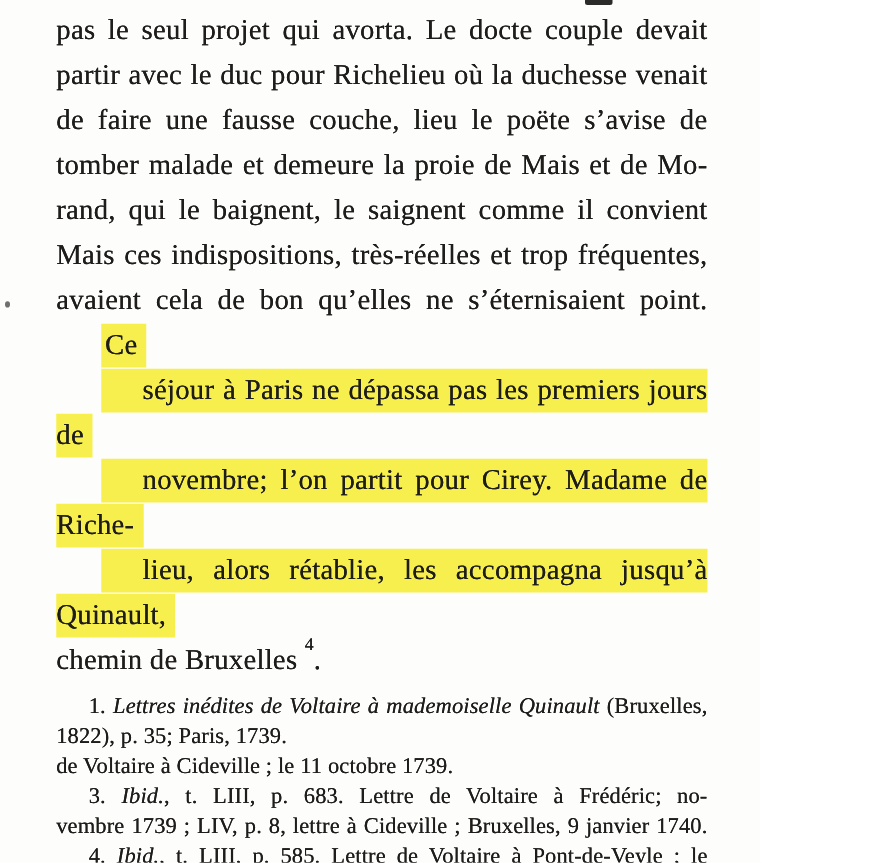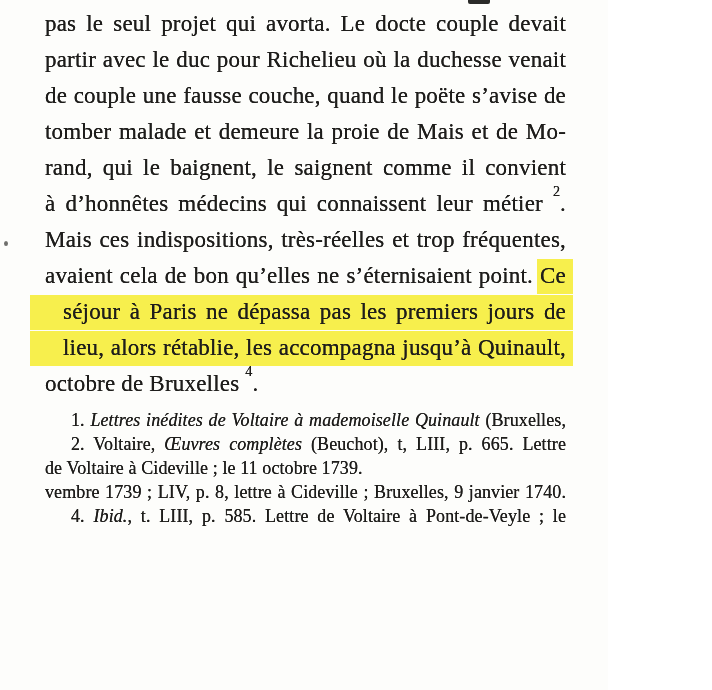--- a/index.html
+++ b/index.html
@@ -30,21 +30,21 @@
   .fline { text-align: justify; }
   .fline.just { text-align-last: justify; }
   .fline.indent { text-indent: 26px; }
   
   .hl {
     background: var(--hl, #f7ef4d);
     padding: 4px 3px 6px 3px;
     margin: 0 -3px;
   }
   .hl.bl { padding-left: 33px; margin-left: -15px; }
-  .hl.br { padding-right: 7px;  margin-right: -7px; }
+  .hl.br { padding-right: 7px;  margin-right: -7px; margin-left: 36px; }
   sup.sup {
     font-size: 62%;
     line-height: 0;
     position: relative;
     top: -0.45em;
     letter-spacing: 0;
   }
   .it { font-style: italic; }
   .artifact-top {
     position: absolute;
@@ -63,30 +63,31 @@
 </style>
 </head>
 <body>
 
 <div class="page" style="--paper: #fdfdfb; --ink: #1e1d1b; --hl: #f7ef4d;">
   <div class="artifact-top"></div>
   <div class="speck"></div>
   <div class="body-text">
       <div class="bline just"><span class="">pas le seul projet qui avorta. Le docte couple devait</span></div>
       <div class="bline just"><span class="">partir avec le duc pour Richelieu où la duchesse venait</span></div>
-      <div class="bline just"><span class="">de couple une fausse couche, quand le poëte s’avise de</span></div>
+      <div class="bline just"><span class="">de faire une fausse couche, lieu le poëte s’avise de</span></div>
       <div class="bline just"><span class="">tomber malade et demeure la proie de Mais et de Mo-</span></div>
       <div class="bline just"><span class="">rand, qui le baignent, le saignent comme il convient</span></div>
-      <div class="bline just"><span class="">à d’honnêtes médecins qui connaissent leur métier </span><span class=""><sup class="sup">2</sup></span><span class="">.</span></div>
       <div class="bline just"><span class="">Mais ces indispositions, très-réelles et trop fréquentes,</span></div>
       <div class="bline just"><span class="">avaient cela de bon qu’elles ne s’éternisaient point. </span><span class="hl br">Ce</span></div>
       <div class="bline just"><span class="hl bl br">séjour à Paris ne dépassa pas les premiers jours de</span></div>
+      <div class="bline just"><span class="hl bl br">novembre; l’on partit pour Cirey. Madame de Riche-</span></div>
       <div class="bline just"><span class="hl bl br">lieu, alors rétablie, les accompagna jusqu’à Quinault,</span></div>
-      <div class="bline"><span class="">octobre de Bruxelles </span><span class=""><sup class="sup">4</sup></span><span class="">.</span></div>
+      <div class="bline"><span class="">chemin de Bruxelles </span><span class=""><sup class="sup">4</sup></span><span class="">.</span></div>
     </div>
   <div class="footnotes">
       <div class="fline just indent"><span class="">1. </span><span class="it">Lettres inédites de Voltaire à mademoiselle Quinault</span><span class=""> (Bruxelles,</span></div>
-      <div class="fline just indent"><span class="">2. Voltaire, </span><span class="it">Œuvres complètes</span><span class=""> (Beuchot), t, LIII, p. 665. Lettre</span></div>
+      <div class="fline"><span class="">1822), p. 35; Paris, 1739.</span></div>
       <div class="fline"><span class="">de Voltaire à Cideville ; le 11 octobre 1739.</span></div>
+      <div class="fline just indent"><span class="">3. </span><span class="it">Ibid.</span><span class="">, t. LIII, p. 683. Lettre de Voltaire à Frédéric; no-</span></div>
       <div class="fline just"><span class="">vembre 1739 ; LIV, p. 8, lettre à Cideville ; Bruxelles, 9 janvier 1740.</span></div>
       <div class="fline just indent"><span class="">4. </span><span class="it">Ibid.</span><span class="">, t. LIII, p. 585. Lettre de Voltaire à Pont-de-Veyle ; le</span></div>
     </div>
 </div>
 
 </body></html>

